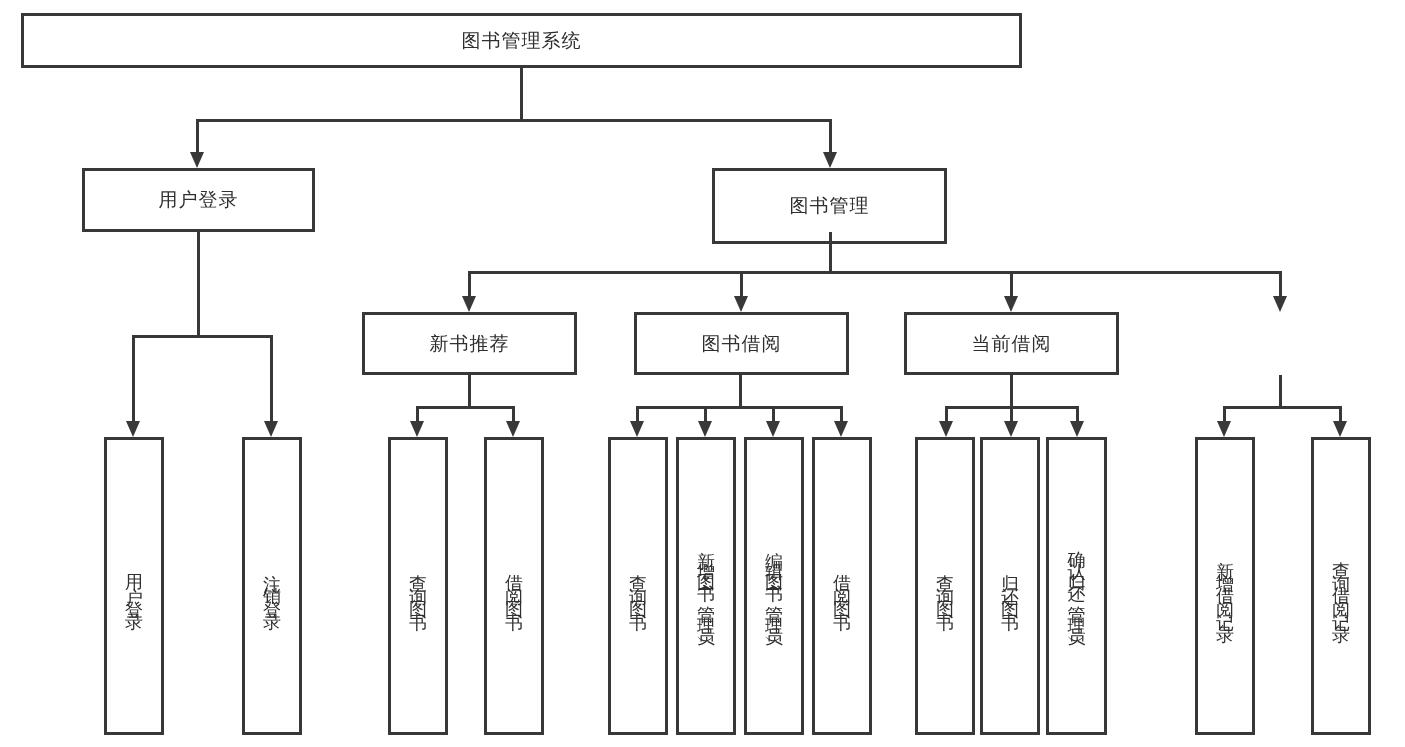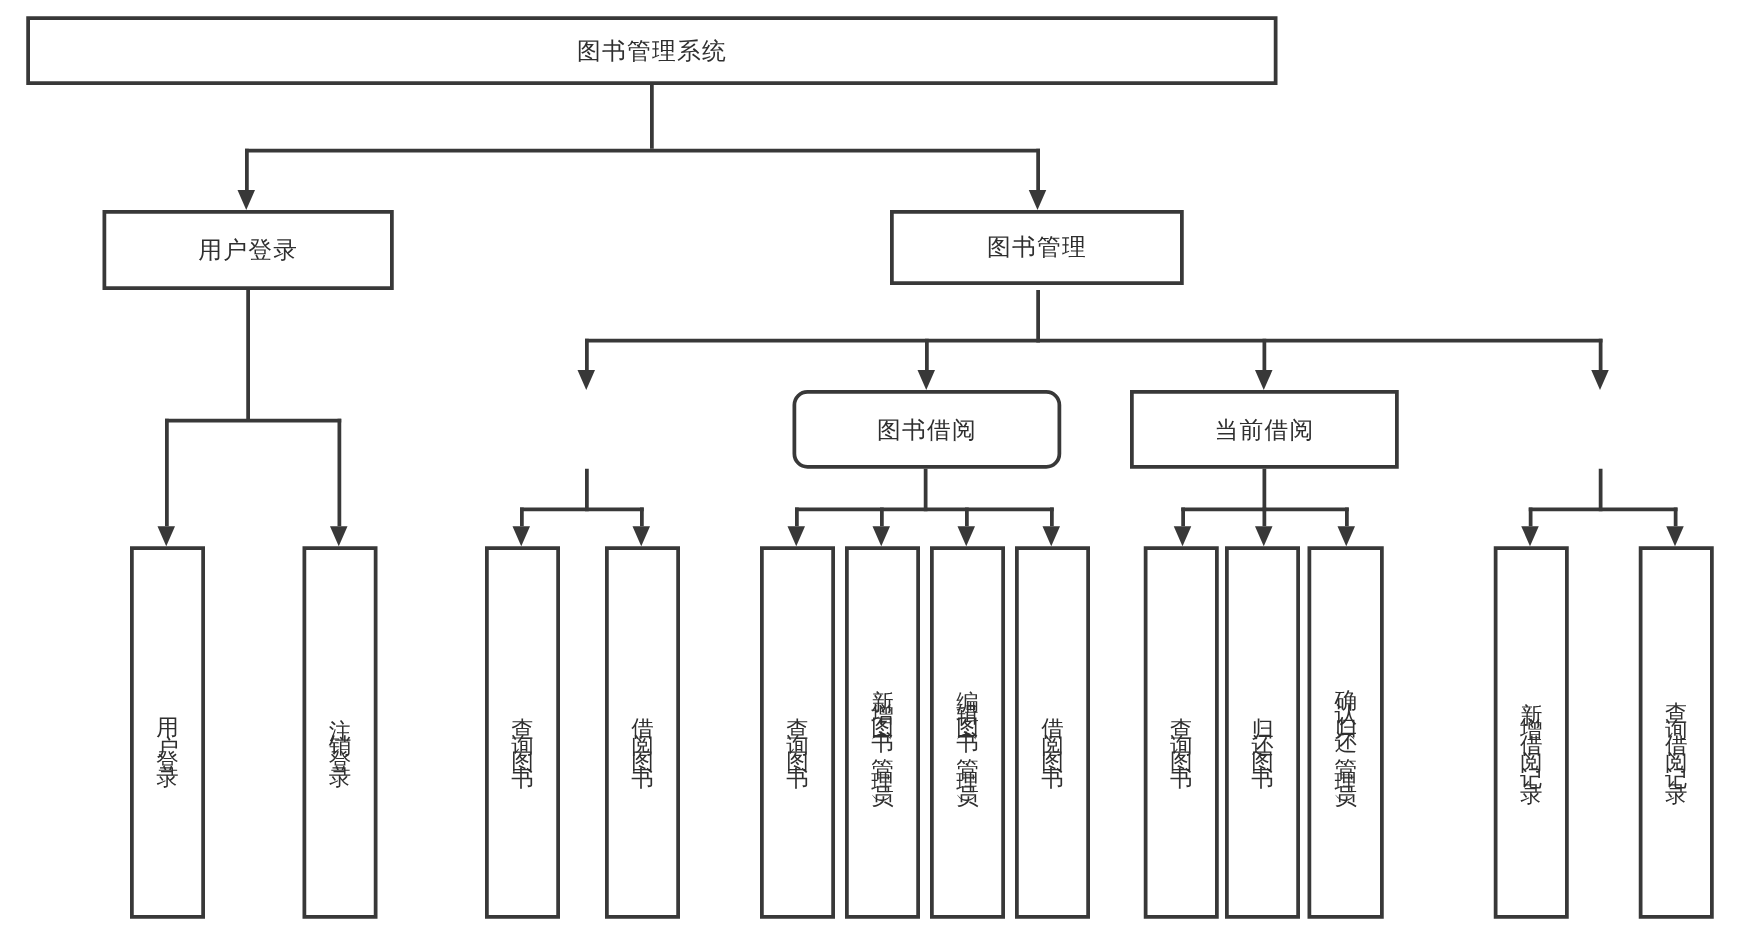--- a/index.html
+++ b/index.html
@@ -68,21 +68,21 @@
   <div class="vline" style="left:520px;top:68px;height:51px;"></div>
   <div class="hline" style="left:196px;top:119px;width:636px;"></div>
   <div class="vline" style="left:196px;top:119px;height:33px;"></div>
   <div class="arrow" style="left:190px;top:152px;"></div>
   <div class="vline" style="left:829px;top:119px;height:33px;"></div>
   <div class="arrow" style="left:823px;top:152px;"></div>
 
   <div class="box" style="left:82px;top:168px;width:233px;height:64px;">
     <span>用户登录</span>
   </div>
-  <div class="box" style="left:712px;top:168px;width:235px;height:60px;">
+  <div class="box" style="left:712px;top:168px;width:235px;height:76px;">
     <span>图书管理</span>
   </div>
 
   <div class="vline" style="left:197px;top:232px;height:105px;"></div>
   <div class="hline" style="left:132px;top:335px;width:141px;"></div>
   <div class="vline" style="left:132px;top:335px;height:86px;"></div>
   <div class="arrow" style="left:126px;top:421px;"></div>
   <div class="vline" style="left:270px;top:335px;height:86px;"></div>
   <div class="arrow" style="left:264px;top:421px;"></div>
 
@@ -90,21 +90,24 @@
   <div class="hline" style="left:468px;top:271px;width:814px;"></div>
   <div class="vline" style="left:468px;top:271px;height:25px;"></div>
   <div class="arrow" style="left:462px;top:296px;"></div>
   <div class="vline" style="left:740px;top:271px;height:25px;"></div>
   <div class="arrow" style="left:734px;top:296px;"></div>
   <div class="vline" style="left:1010px;top:271px;height:25px;"></div>
   <div class="arrow" style="left:1004px;top:296px;"></div>
   <div class="vline" style="left:1279px;top:271px;height:25px;"></div>
   <div class="arrow" style="left:1273px;top:296px;"></div>
 
-  <div class="box" style="left:634px;top:312px;width:215px;height:63px;border-radius:12px;">
+  <div class="box" style="left:362px;top:312px;width:215px;height:63px;">
+    <span>新书推荐</span>
+  </div>
+  <div class="box" style="left:634px;top:312px;width:215px;height:63px;">
     <span>图书借阅</span>
   </div>
   <div class="box" style="left:904px;top:312px;width:215px;height:63px;">
     <span>当前借阅</span>
   </div>
 
   <div class="vline" style="left:468px;top:375px;height:34px;"></div>
   <div class="hline" style="left:416px;top:406px;width:99px;"></div>
   <div class="vline" style="left:416px;top:406px;height:15px;"></div>
   <div class="arrow" style="left:410px;top:421px;"></div>

